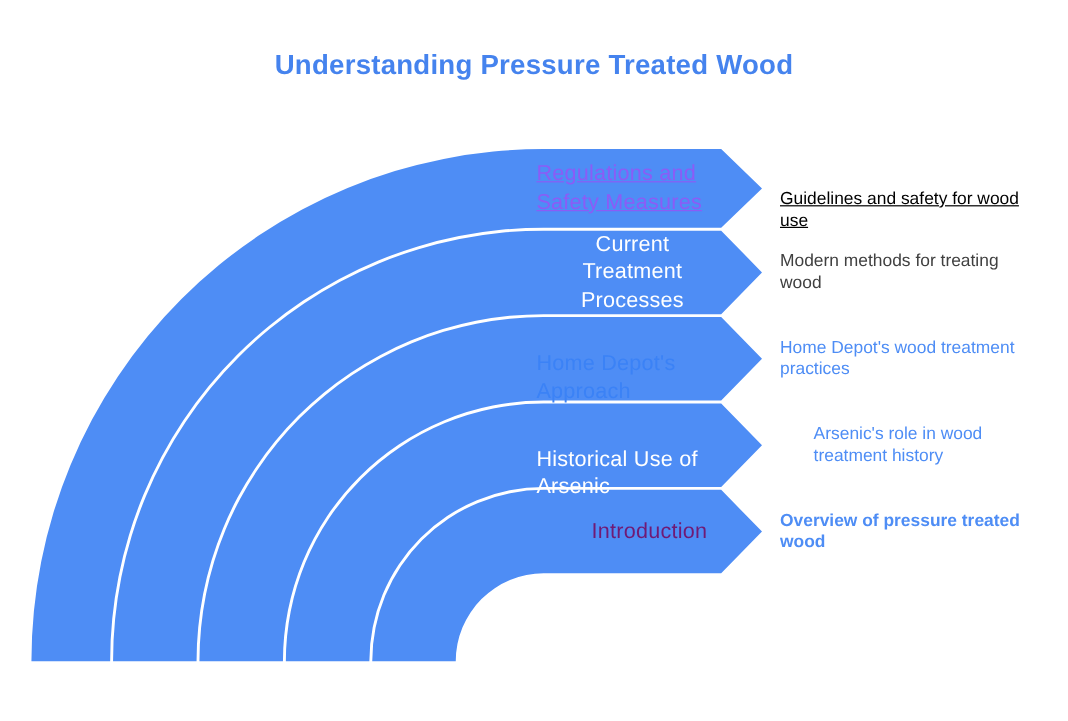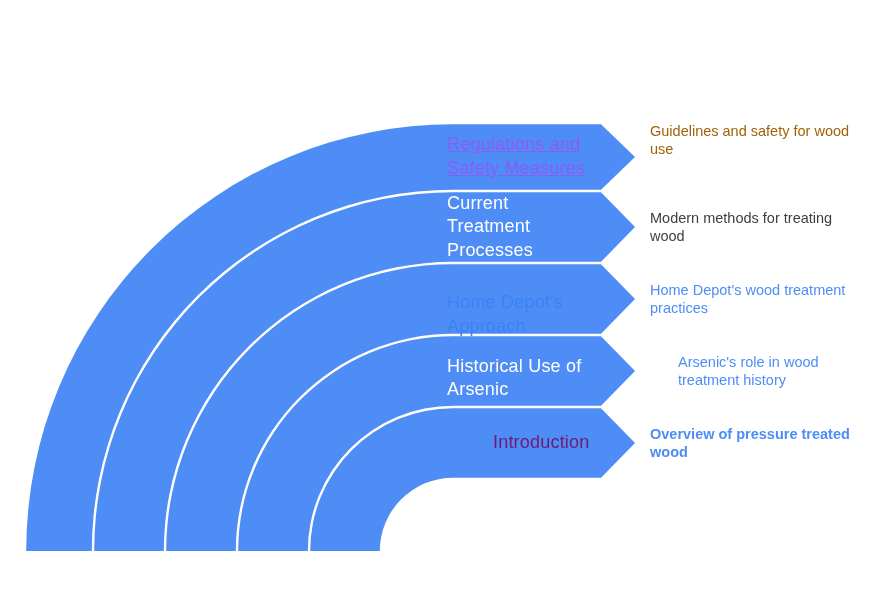--- a/index.html
+++ b/index.html
@@ -42,42 +42,43 @@
     justify-content:center;
     font-size:14.5px;
     line-height:18px;
     white-space:pre-line;
   }
 </style>
 </head>
 <body>
 
 <div class="canvas">
+  <h1 class="title" style="color: rgb(69, 131, 238);">Understanding Pressure Treated Wood</h1>
   <svg class="arcs" id="arcs" width="890" height="601" viewBox="0 0 890 601">
       <path d="M 26.19999999999999 551 A 426.8 426.8 0 0 1 453 124.19999999999999 L 601 124.19999999999999 L 635 157 L 601 189.8 L 453 189.8 A 361.2 361.2 0 0 0 91.80000000000001 551 Z" fill="#4e8df5"></path>
       <path d="M 94.19999999999999 551 A 358.8 358.8 0 0 1 453 192.2 L 601 192.2 L 635 227 L 601 261.8 L 453 261.8 A 289.2 289.2 0 0 0 163.8 551 Z" fill="#4e8df5"></path>
       <path d="M 166.2 551 A 286.8 286.8 0 0 1 453 264.2 L 601 264.2 L 635 299 L 601 333.8 L 453 333.8 A 217.2 217.2 0 0 0 235.8 551 Z" fill="#4e8df5"></path>
       <path d="M 238.2 551 A 214.8 214.8 0 0 1 453 336.2 L 601 336.2 L 635 371 L 601 405.8 L 453 405.8 A 145.2 145.2 0 0 0 307.8 551 Z" fill="#4e8df5"></path>
       <path d="M 310.2 551 A 142.8 142.8 0 0 1 453 408.2 L 601 408.2 L 635 443 L 601 477.8 L 453 477.8 A 73.2 73.2 0 0 0 379.8 551 Z" fill="#4e8df5"></path>
     </svg>
   <div id="overlay">
       <div class="band-label" style="top: 124.2px; height: 65.6px; color: #8b5cf6; text-decoration: underline;">Regulations and
 Safety Measures</div>
-      <div class="band-desc" style="top: 107px; height: 65.6px; color: #a16207;">Guidelines and safety for wood
+      <div class="band-desc" style="top: 142px; height: 65.6px; color: #000000; text-decoration: underline;">Guidelines and safety for wood
 use</div>
-      <div class="band-label" style="top: 192.2px; height: 69.6px; color: rgb(255, 255, 255);">Current
+      <div class="band-label" style="top: 192.2px; height: 69.6px; color: rgb(255, 255, 255); text-align: center;">Current
 Treatment
 Processes</div>
       <div class="band-desc" style="top: 192.2px; height: 69.6px; color: #404040;">Modern methods for treating
 wood</div>
       <div class="band-label" style="top: 280px; height: 69.6px; color: #3b82f6;">Home Depot's
 Approach</div>
       <div class="band-desc" style="top: 264.2px; height: 69.6px; color: rgb(78, 141, 245);">Home Depot's wood treatment
 practices</div>
-      <div class="band-label" style="top: 334px; height: 88px; color: rgb(255, 255, 255);">Historical Use of
+      <div class="band-label" style="top: 350px; height: 88px; color: rgb(255, 255, 255);">Historical Use of
 Arsenic</div>
       <div class="band-desc" style="top: 336.2px; height: 69.6px; color: rgb(78, 141, 245); margin-left: 28px;">Arsenic's role in wood
 treatment history</div>
       <div class="band-label" style="top: 408.2px; height: 69.6px; color: #701a75; margin-left: 46px;">Introduction</div>
       <div class="band-desc" style="top: 408.2px; height: 69.6px; color: rgb(78, 141, 245); font-weight: bold;">Overview of pressure treated
 wood</div>
     </div>
 </div>
 
 </body></html>

